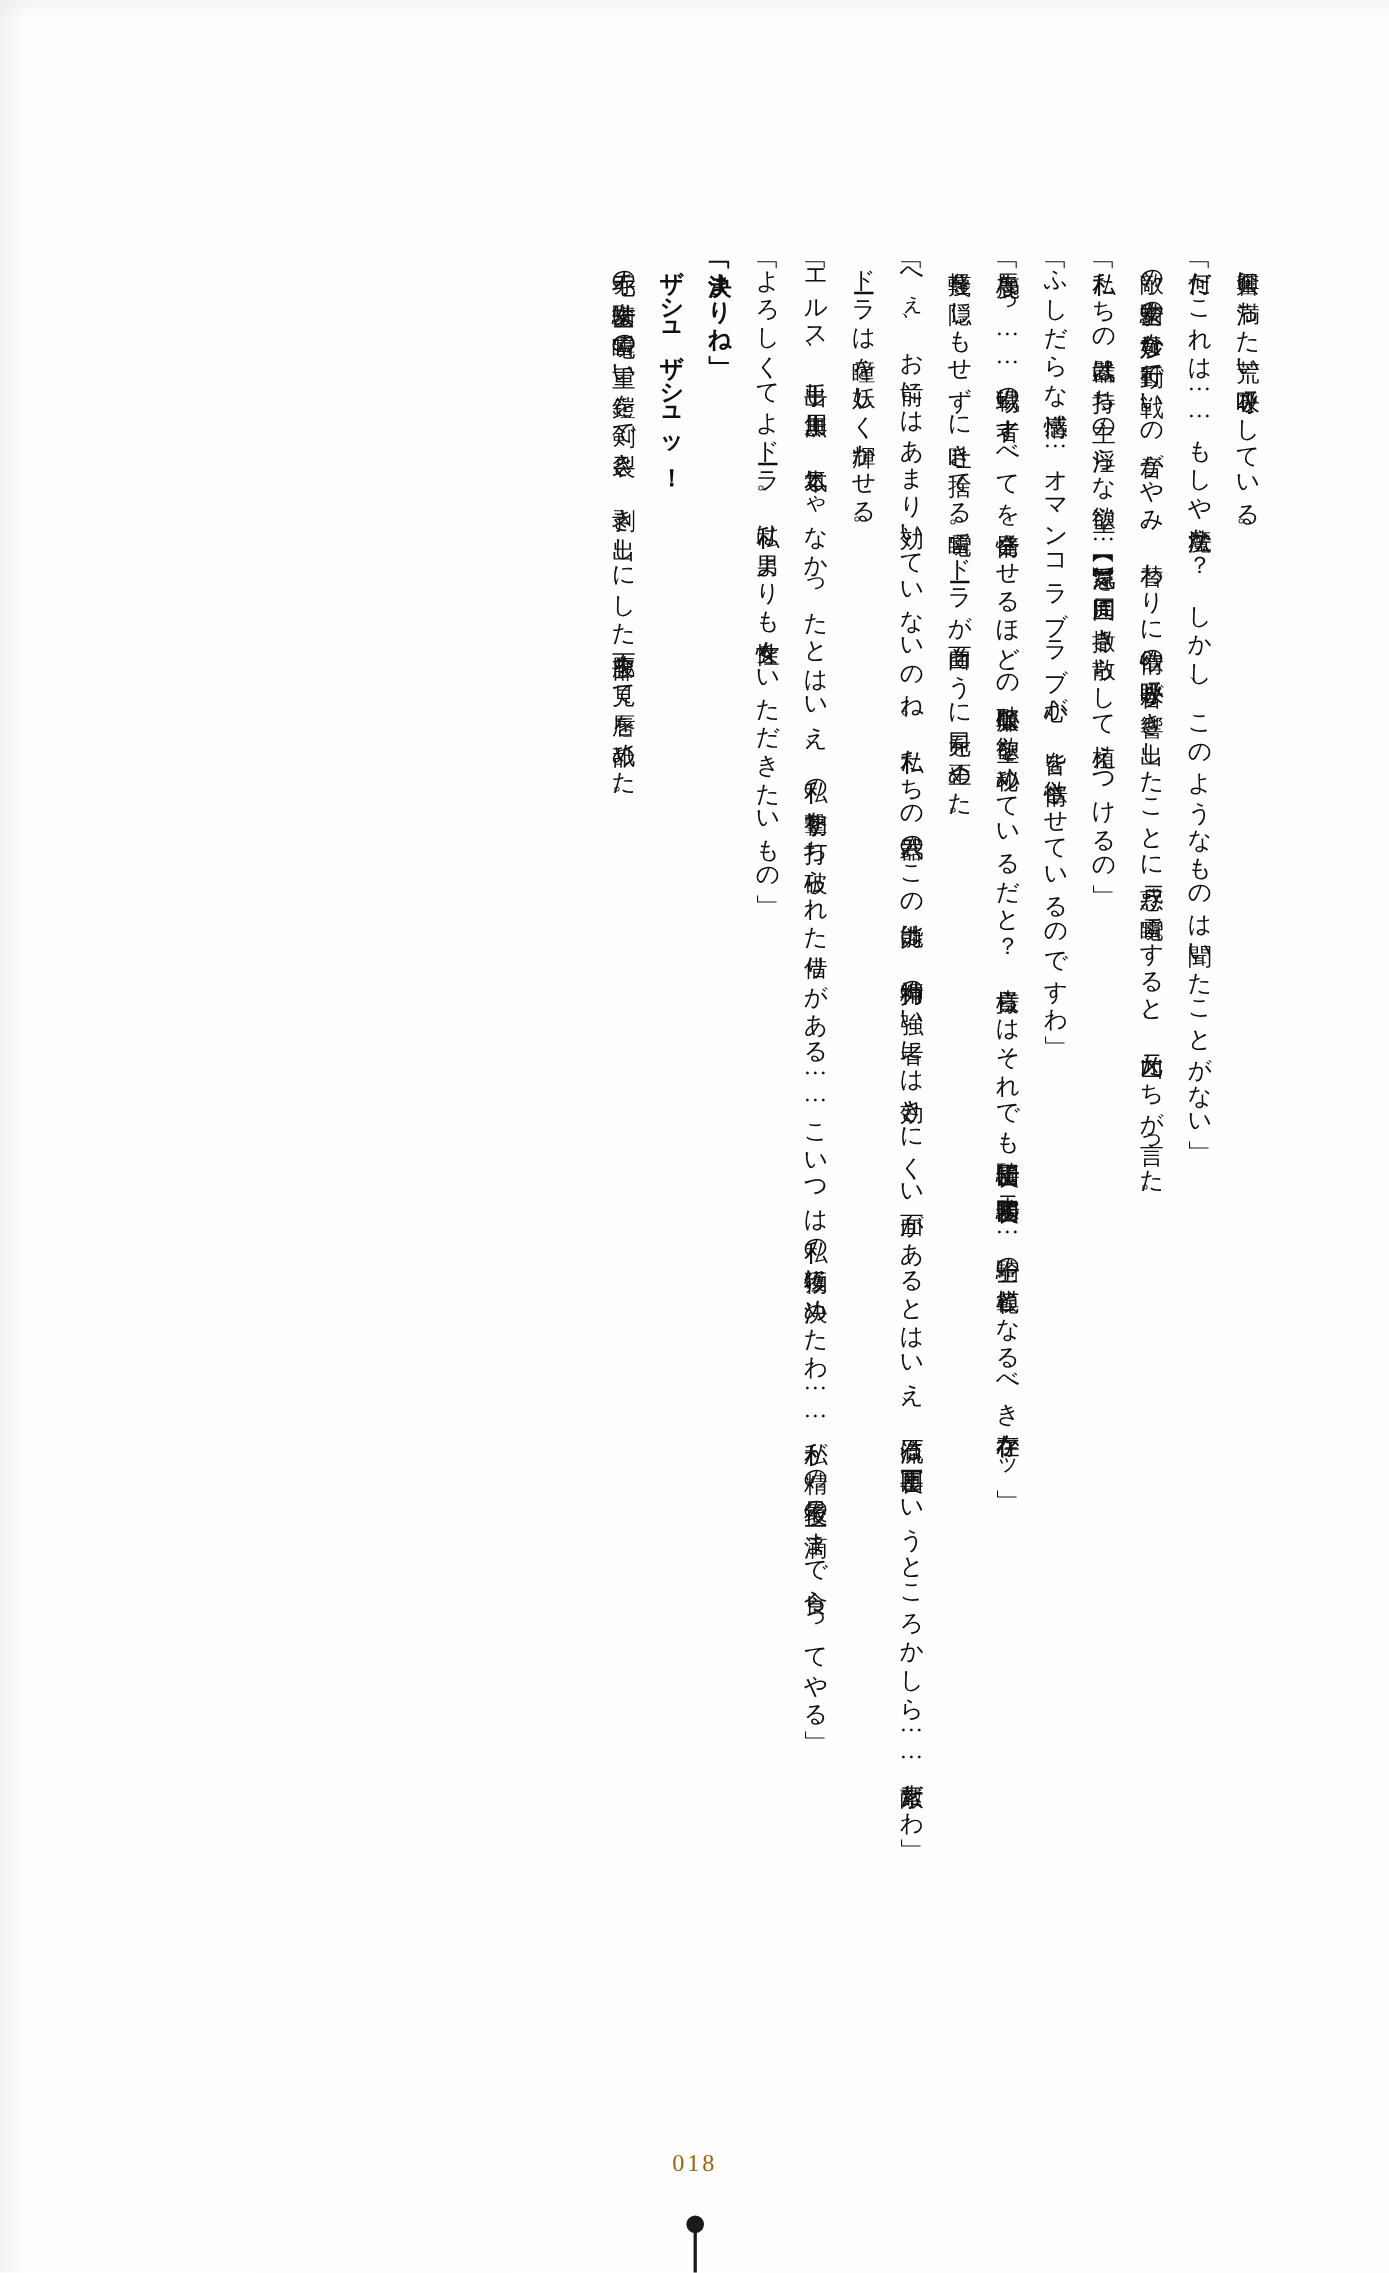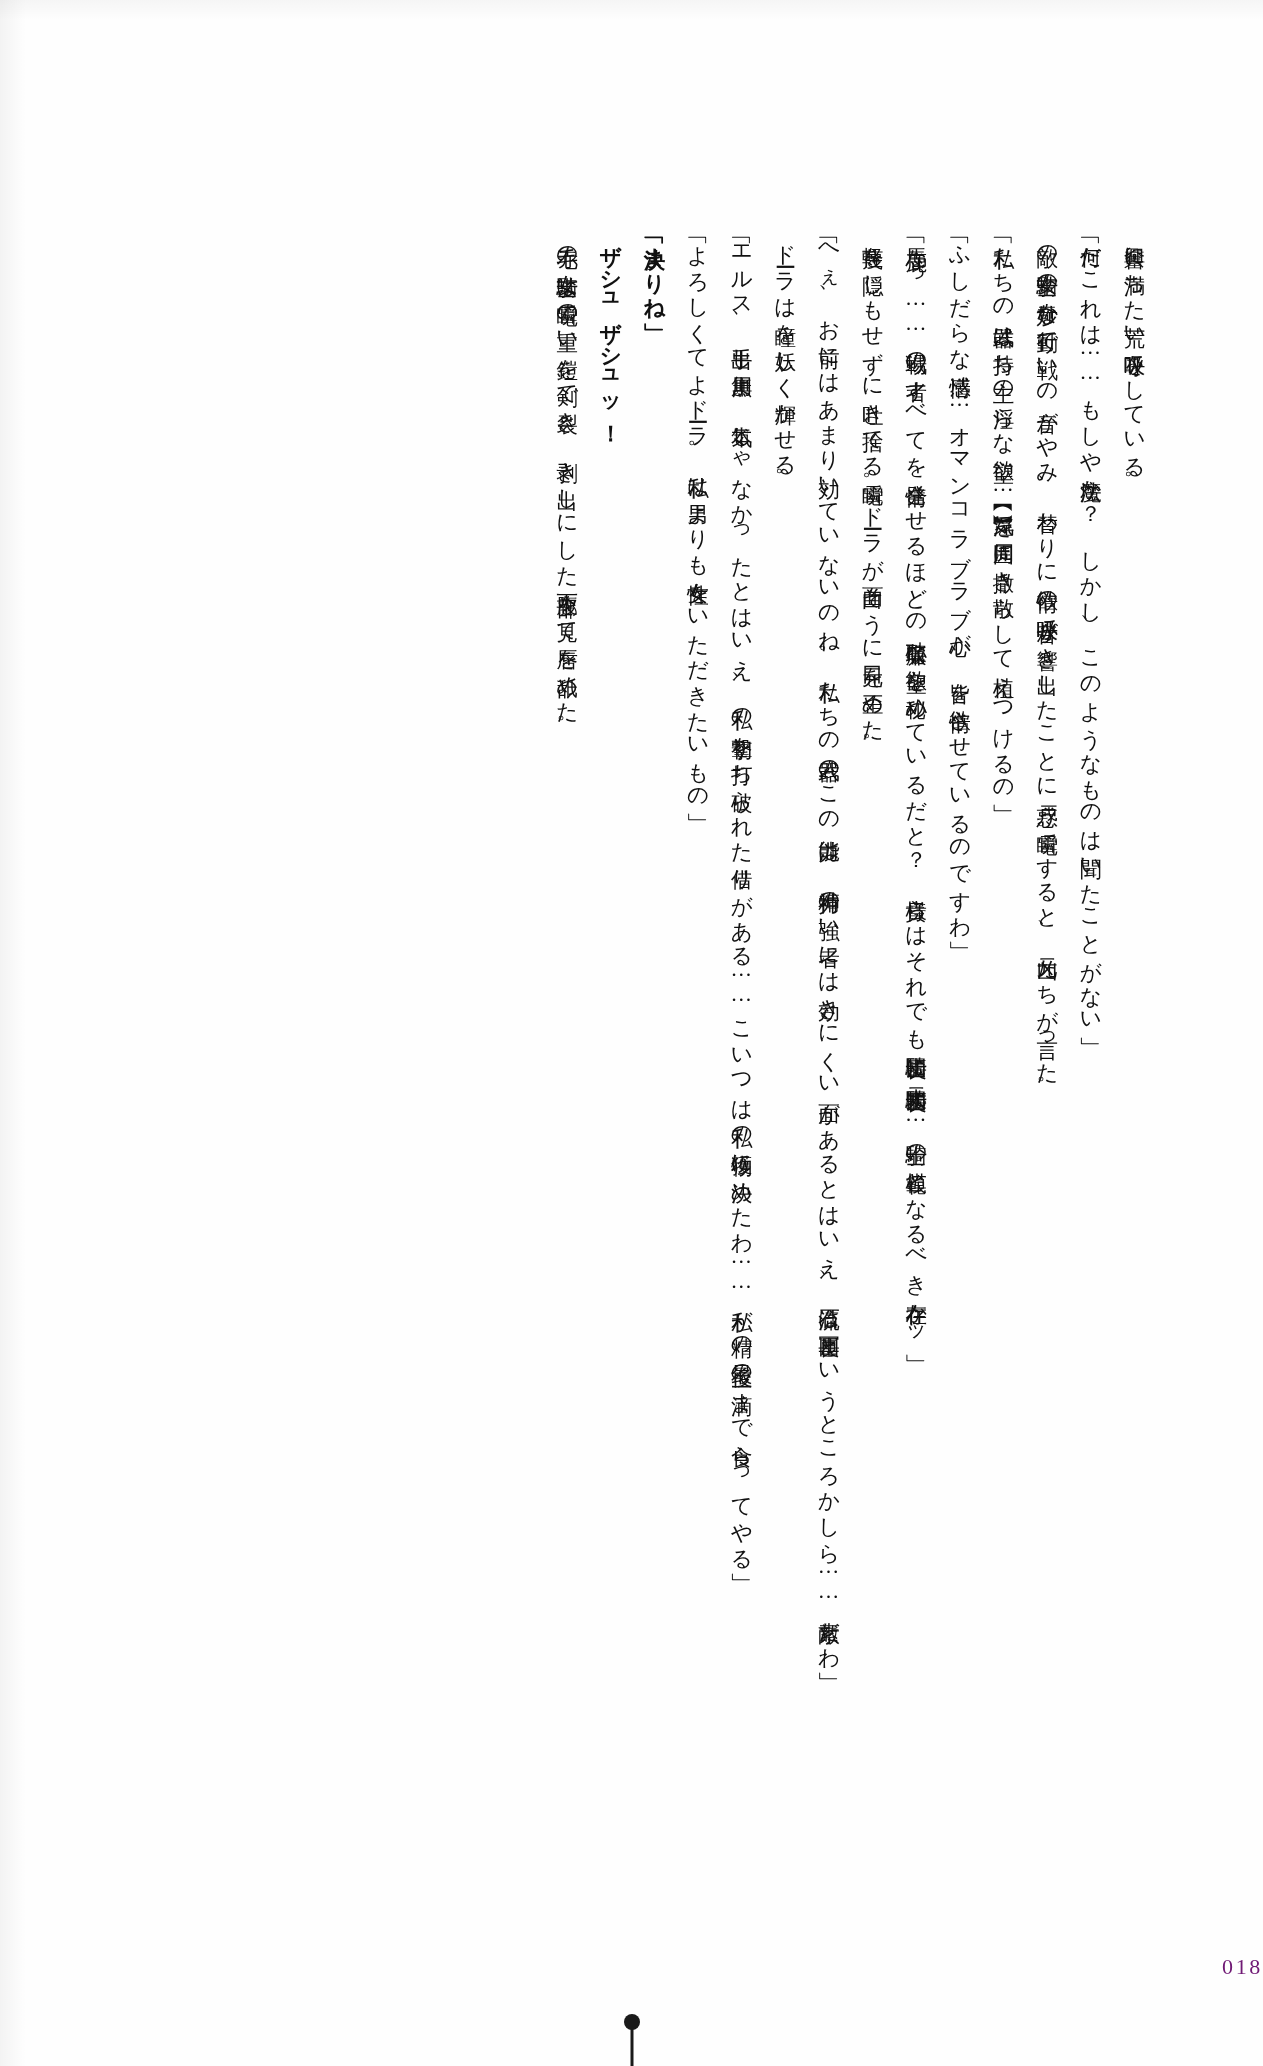--- a/index.html
+++ b/index.html
@@ -47,25 +47,25 @@
   .bold-line {
     font-weight: 700;
   }
 
   
   .folio {
     position: absolute;
     bottom: 86px;
     left: 0;
     right: 0;
-    text-align: right;
+    text-align: center;
     font-size: 22px;
     letter-spacing: 0.12em;
     font-family: "Liberation Serif", "DejaVu Serif", serif;
-    color: #701a75;
+    color: #a16207;
   }
 
   
   .bottom-marker {
     position: absolute;
     bottom: 0;
     left: 50%;
     transform: translateX(-50%);
     width: 40px;
     height: 60px;

